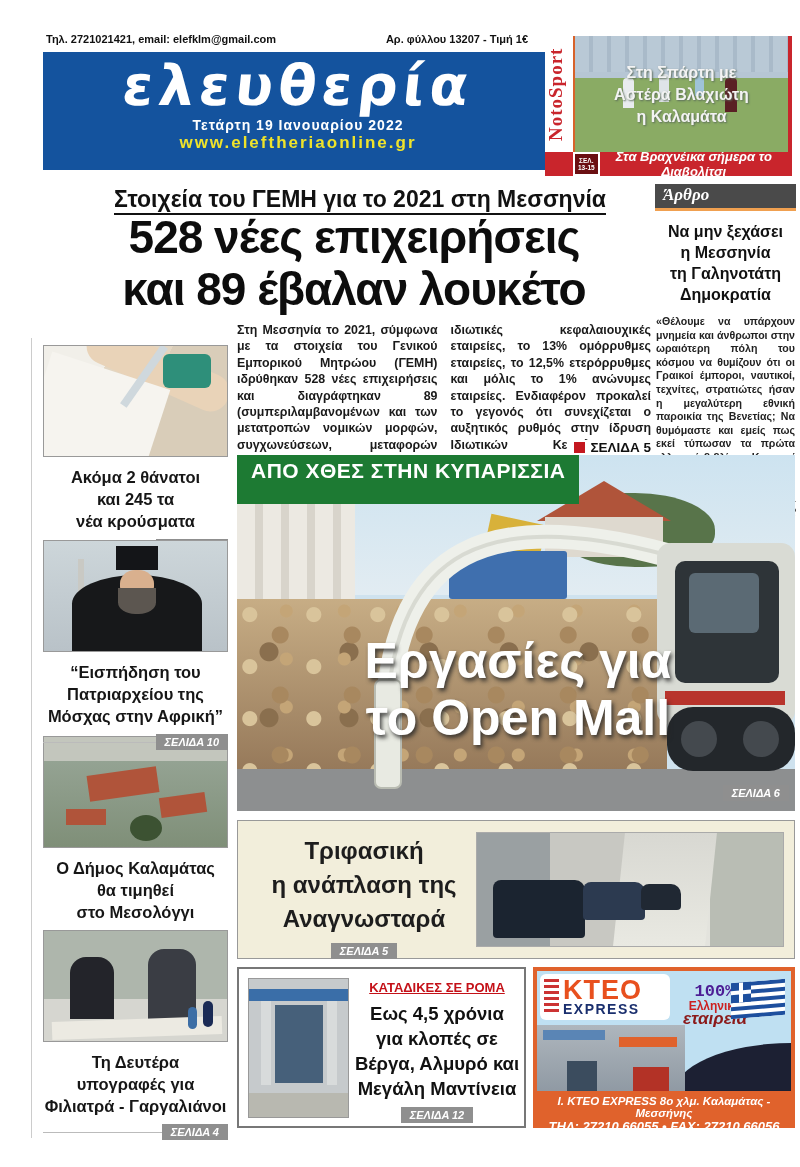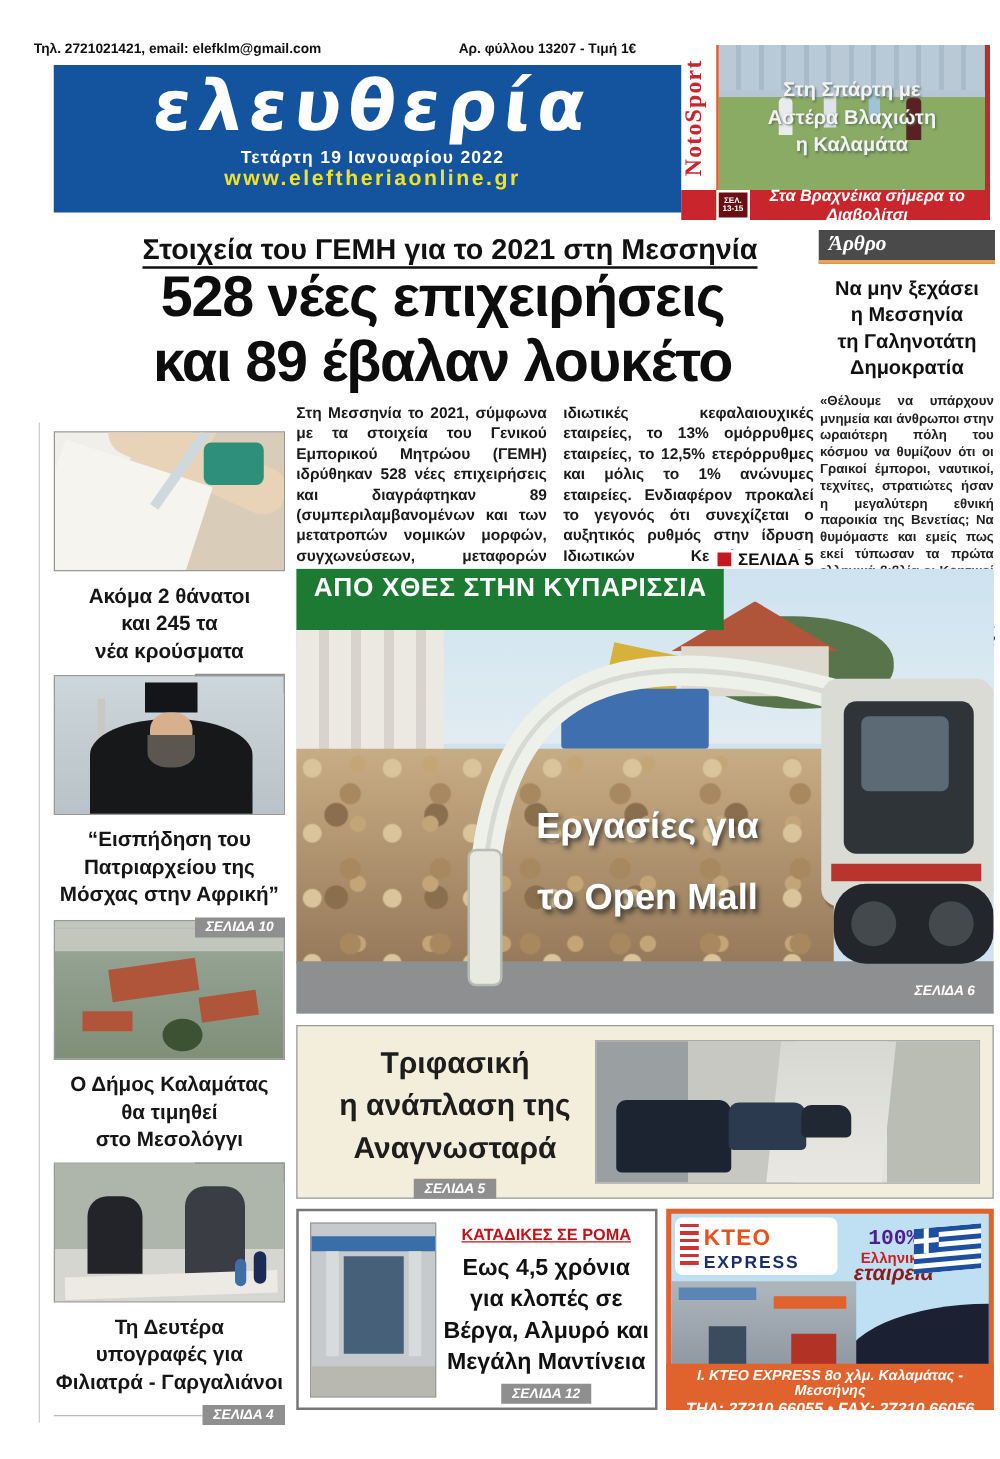--- a/index.html
+++ b/index.html
@@ -2,21 +2,21 @@
 <html><head>
 <meta charset="utf-8">
 <style>
   * { margin:0; padding:0; box-sizing:border-box; }
   html,body { background:#ffffff; }
   body { font-family:"Liberation Sans", sans-serif; }
   .page { position:relative; width:800px; height:1167px; background:#fff; overflow:hidden; }
   .prewrap { white-space:pre-line; }
 
   
-  .topbar { position:absolute; left:27px; top:33px; width:482px; display:flex; justify-content:space-between; font-size:11px; font-weight:bold; color:#111;text-align:right; }
+  .topbar { position:absolute; left:46px; top:33px; width:482px; display:flex; justify-content:space-between; font-size:11px; font-weight:bold; color:#111;text-align:right; }
 
   
   .masthead { position:absolute; left:43px; top:52px; width:510px; height:118px; background:#14539e; text-align:center; color:#fff; }
   .logo { font-family:"DejaVu Sans", sans-serif; font-size:56px; font-weight:bold; letter-spacing:5px; transform:skewX(-6deg); line-height:62px; margin-top:3px; }
   .m-date { font-size:14px; font-weight:bold; letter-spacing:1px; }
   .m-url { display:block; font-size:17px; font-weight:bold; color:#efe32a; letter-spacing:2px; text-decoration:none; }
 
   
   .notosport { position:absolute; left:545px; top:36px; width:247px; height:140px; background:#fff; border-right:4px solid #c9252c; }
   .ns-brand { position:absolute; left:0; top:0; width:28px; height:116px; writing-mode:vertical-rl; transform:rotate(180deg); font-family:"Liberation Serif", serif; font-weight:bold; color:#c9252c; font-size:19px; text-align:center; letter-spacing:1px; }
@@ -105,21 +105,21 @@
     background:
       radial-gradient(circle at 20% 30%, #d9c49b 0 7px, transparent 8px),
       radial-gradient(circle at 60% 60%, #a8885f 0 8px, transparent 9px),
       radial-gradient(circle at 85% 25%, #c4a577 0 6px, transparent 7px),
       radial-gradient(circle at 40% 80%, #8a6f4e 0 9px, transparent 10px),
       linear-gradient(#c7ad85,#96795a);
     background-size:64px 52px,72px 60px,58px 48px,80px 66px,100% 100%; }
   .mp-road { position:absolute; left:0; bottom:0; width:100%; height:42px; background:#8d8f90; }
   .mp-svg { position:absolute; inset:0; }
   .banner { position:absolute; left:0; top:0; background:#1d7a33; color:#fff; font-weight:bold; font-size:21px; padding:4px 14px 21px; letter-spacing:.5px; }
-  .mp-caption { position:absolute; left:66px; top:178px; width:430px; text-align:center; color:#fff; font-weight:bold; font-size:29px; line-height:57px; text-shadow:2px 3px 4px rgba(40,40,40,.85); }
+  .mp-caption { position:absolute; left:66px; top:178px; width:430px; text-align:center; color:#fff; font-weight:bold; font-size:50px; line-height:57px; text-shadow:2px 3px 4px rgba(40,40,40,.85); }
   .mp-badge { position:absolute; right:6px; bottom:10px; }
 
   
   .anaplasi { position:absolute; left:237px; top:820px; width:558px; height:139px; background:#f2eedb; border:1px solid #999; }
   .an-text { position:absolute; left:12px; top:13px; width:228px; text-align:center; }
   .an-headline { font-size:24px; line-height:34px; color:#1d1d1d; font-weight:bold; }
   .an-badge-row { margin-top:5px; text-align:center; }
   .an-photo { position:absolute; right:10px; top:11px; width:308px; height:115px; border:1px solid #aaa; overflow:hidden; background:linear-gradient(90deg,#9aa0a2 0 24%, #c8c8c2 24% 52%, #e3e3dd 52% 76%, #b9bdb4 76% 100%); }
   .an-road { position:absolute; right:72px; top:0; bottom:0; width:92px; background:linear-gradient(#d8d8d2,#e9e9e2); transform:skewX(-6deg); }
   .an-car { position:absolute; background:#1b2430; border-radius:8px 10px 4px 4px; }
@@ -137,21 +137,21 @@
   .rp-steps { position:absolute; left:0; bottom:0; width:100%; height:24px; background:#b8b8b0; }
   .roma-text { position:absolute; left:114px; top:11px; width:168px; text-align:center; }
   .roma-kicker { color:#c41118; font-weight:bold; font-size:13px; text-decoration:underline; }
   .roma-headline { margin-top:6px; font-size:18.5px; line-height:25px; font-weight:bold; color:#111; }
   .roma-badge-row { margin-top:4px; }
 
   
   .kteo { position:absolute; left:533px; top:967px; width:262px; height:161px; border:4px solid #e0622c; background:#bfe0f2; }
   .kteo-logo { position:absolute; left:3px; top:3px; width:130px; height:46px; background:#fff; border-radius:6px; display:flex; align-items:center; padding-left:4px; gap:4px; }
   .kteo-key { width:15px; height:36px; background:repeating-linear-gradient(#c33 0 3px, #fff 3px 6px); }
-  .kteo-brand1 { color:#e8501e; font-weight:bold; font-size:18px; line-height:24px; letter-spacing:1px; }
+  .kteo-brand1 { color:#e8501e; font-weight:bold; font-size:27px; line-height:24px; letter-spacing:1px; }
   .kteo-brand2 { color:#1a2f6e; font-weight:bold; font-size:14px; letter-spacing:1.5px; line-height:15px; }
   .kteo-claim { position:absolute; left:146px; top:13px; text-align:center; }
   .pct { color:#4c1d95; font-weight:bold; font-size:17px; line-height:16px;font-family:Liberation Mono, monospace; }
   .cl1 { color:#cc2020; font-weight:bold; font-size:12px; line-height:13px; }
   .cl2 { color:#8b1a1a; font-weight:bold; font-size:17px; line-height:12px;font-style:italic; }
   .kteo-flag { position:absolute; right:6px; top:10px; width:54px; height:36px; transform:skewY(-5deg); }
   .kteo-photo { position:absolute; left:0; top:54px; width:148px; height:70px; background:linear-gradient(#aeb6bd,#8e98a2); overflow:hidden; }
   .kp-sign { position:absolute; left:6px; top:5px; width:62px; height:10px; background:#5a85b5; }
   .kp-express { position:absolute; right:8px; top:12px; width:58px; height:10px; background:#e0622c; }
   .kp-door { position:absolute; left:30px; bottom:0; width:30px; height:34px; background:#3b4c5e; }

